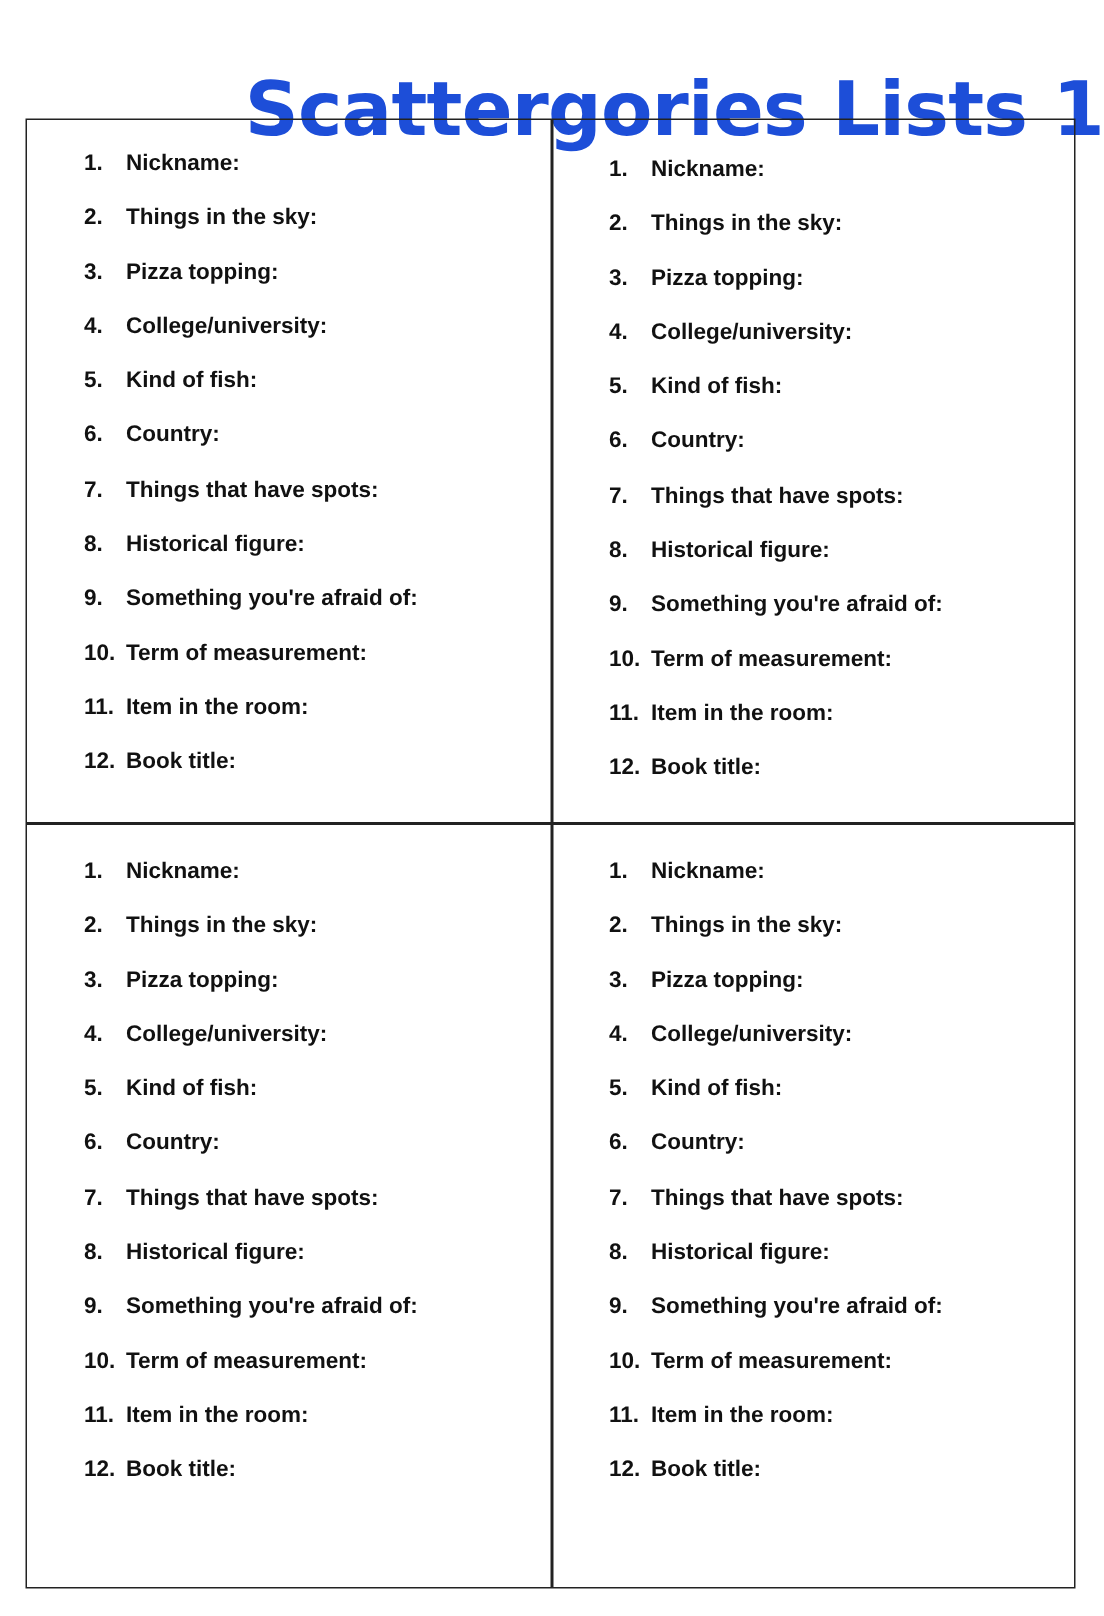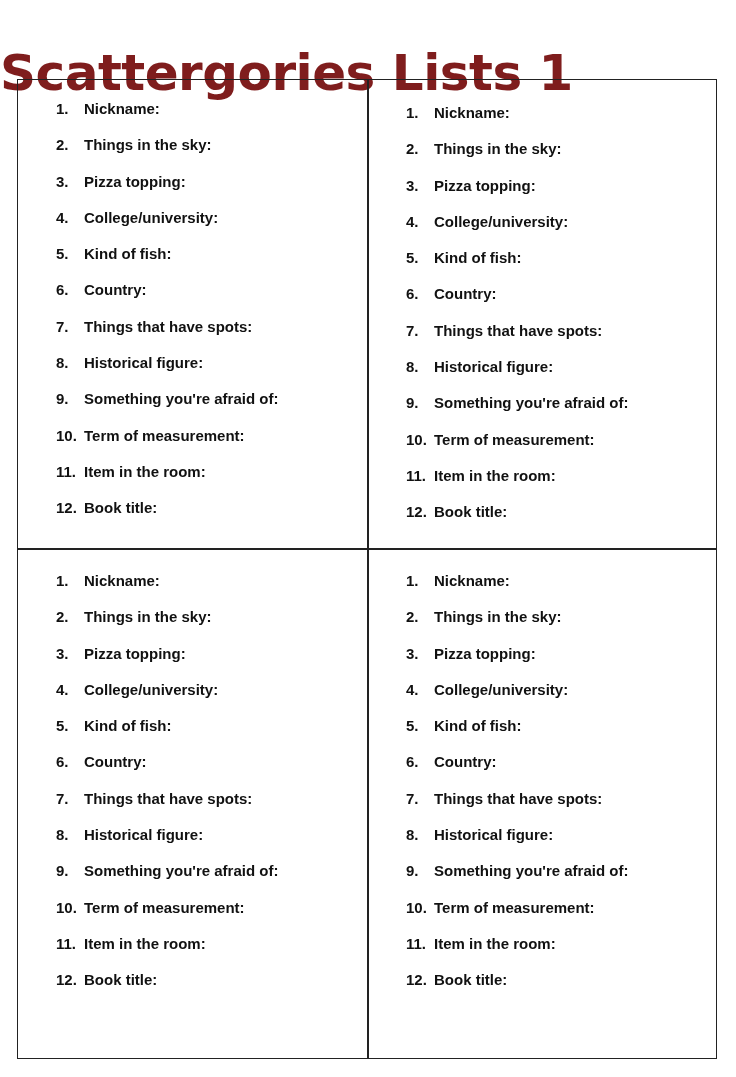--- a/index.html
+++ b/index.html
@@ -1,20 +1,20 @@
 <!DOCTYPE html>
 <html><head>
 <meta charset="utf-8">
 <style>
   html, body { margin: 0; padding: 0; background: #ffffff; }
   body { width: 736px; height: 1077px; position: relative; overflow: hidden; font-family: "Liberation Sans", sans-serif; color: #111; }
   .title {
-    position: absolute; left: 0; top: 4px; width: 736px; text-align: left;
+    position: absolute; left: 0; top: 4px; width: 736px; text-align: right;
     font-family: "DejaVu Sans", sans-serif; font-weight: bold; font-size: 50px;
-    letter-spacing: -0.5px; line-height: 70px; color: #7f1d1d;
+    letter-spacing: -0.5px; line-height: 70px; color: #1d4ed8;
   }
   .grid {
     position: absolute; left: 17px; top: 79px; width: 700px; height: 980px;
     border: 1.5px solid #222; box-sizing: border-box;
   }
   .vline { position: absolute; left: 349px; top: 0; width: 1.5px; height: 100%; background: #222; }
   .hline { position: absolute; left: 0; top: 468px; width: 100%; height: 1.5px; background: #222; }
   .quad { position: absolute; }
   .quad ol { list-style: none; margin: 0; padding: 0; }
   .item { position: relative; height: 36.3px; line-height: 18px; font-size: 15px; font-weight: bold; }

